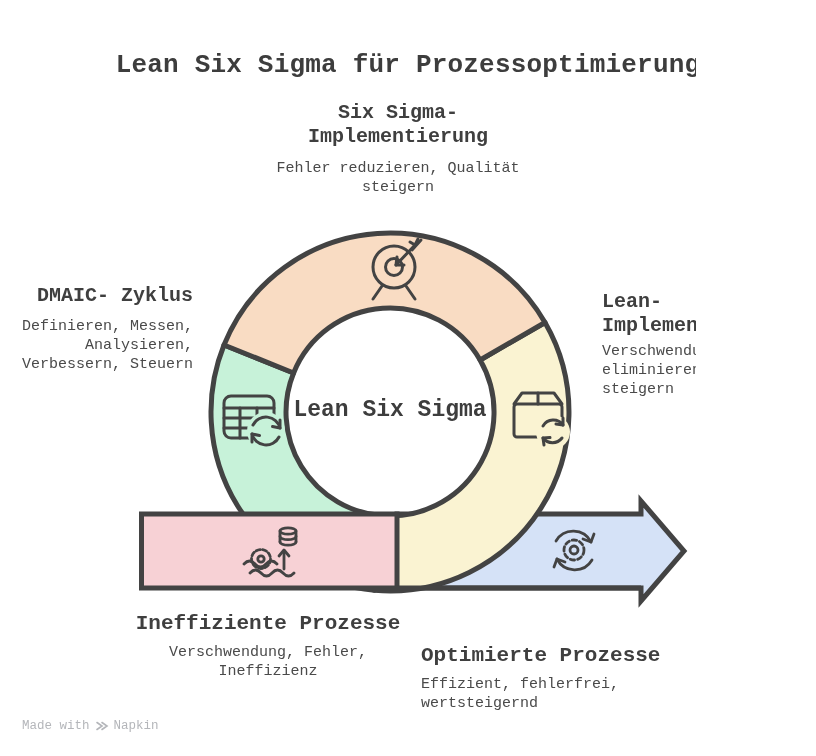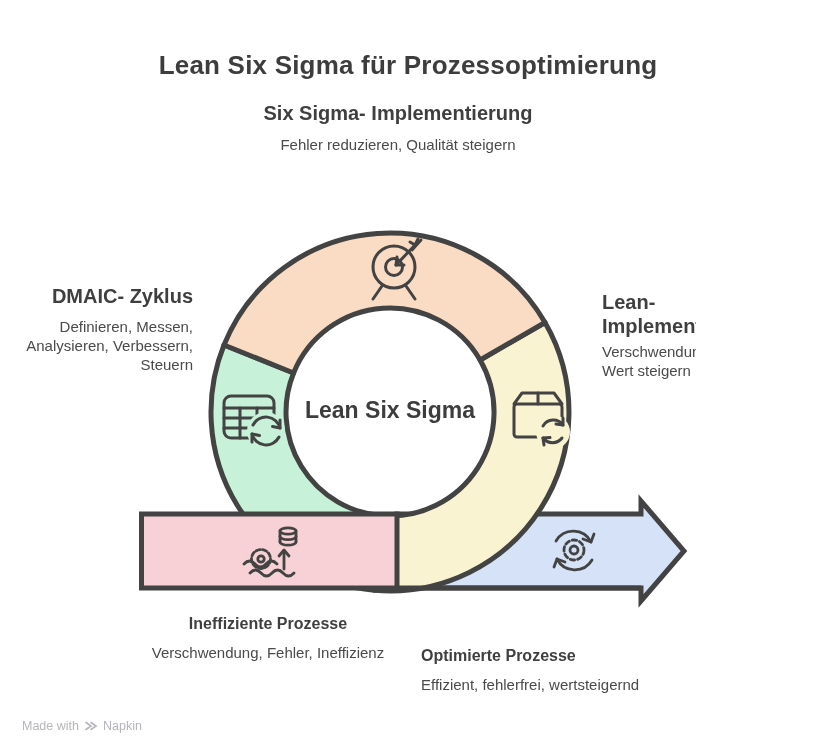--- a/index.html
+++ b/index.html
@@ -1,20 +1,20 @@
 <!DOCTYPE html>
 <html><head>
 <meta charset="utf-8">
 <style>
   html,body{margin:0;padding:0;background:#ffffff;}
   .canvas{
     position:relative;
     width:696px;height:756px;
     background:#ffffff;
-    font-family:Liberation Sans, sans-serif;
+    font-family:Liberation Mono, monospace;
     overflow:hidden;
   }
   .diagram-svg{position:absolute;left:0;top:0;}
   .txt{position:absolute;white-space:pre-line;}
   .page-title{
     left:0;top:50px;width:816px;
     text-align:center;
     font-size:26px;font-weight:bold;color:#3d3d3d;
     letter-spacing:.2px;
   }
@@ -25,21 +25,21 @@
     font-size:15px;color:#4a4a4a;line-height:19px;margin-top:10px;
   }
   .block{position:absolute;}
   .block-top{left:248px;top:101px;width:300px;text-align:center;}
   .block-left{left:0px;top:284px;width:193px;text-align:right;}
   .block-left .node-sub{margin-top:9px;}
   .block-right{left:602px;top:290px;width:212px;text-align:left;}
   .block-right .node-sub{margin-top:4px;}
   .block-bl{left:117px;top:611px;width:302px;text-align:center;}
   .block-br{left:421px;top:643px;width:302px;text-align:left;}
-  .block-bl .node-heading,.block-br .node-heading{font-size:16px;line-height:25px;}
+  .block-bl .node-heading,.block-br .node-heading{font-size:21px;line-height:25px;}
   .block-bl .node-sub,.block-br .node-sub{margin-top:7px;}
   .center-label{
     left:290px;top:397px;width:200px;text-align:center;
     font-size:23px;font-weight:bold;color:#3d3d3d;
   }
   .watermark{
     position:absolute;left:22px;top:719px;
     display:flex;align-items:center;gap:5px;
     font-size:12.5px;color:#b4b6ba;
   }

